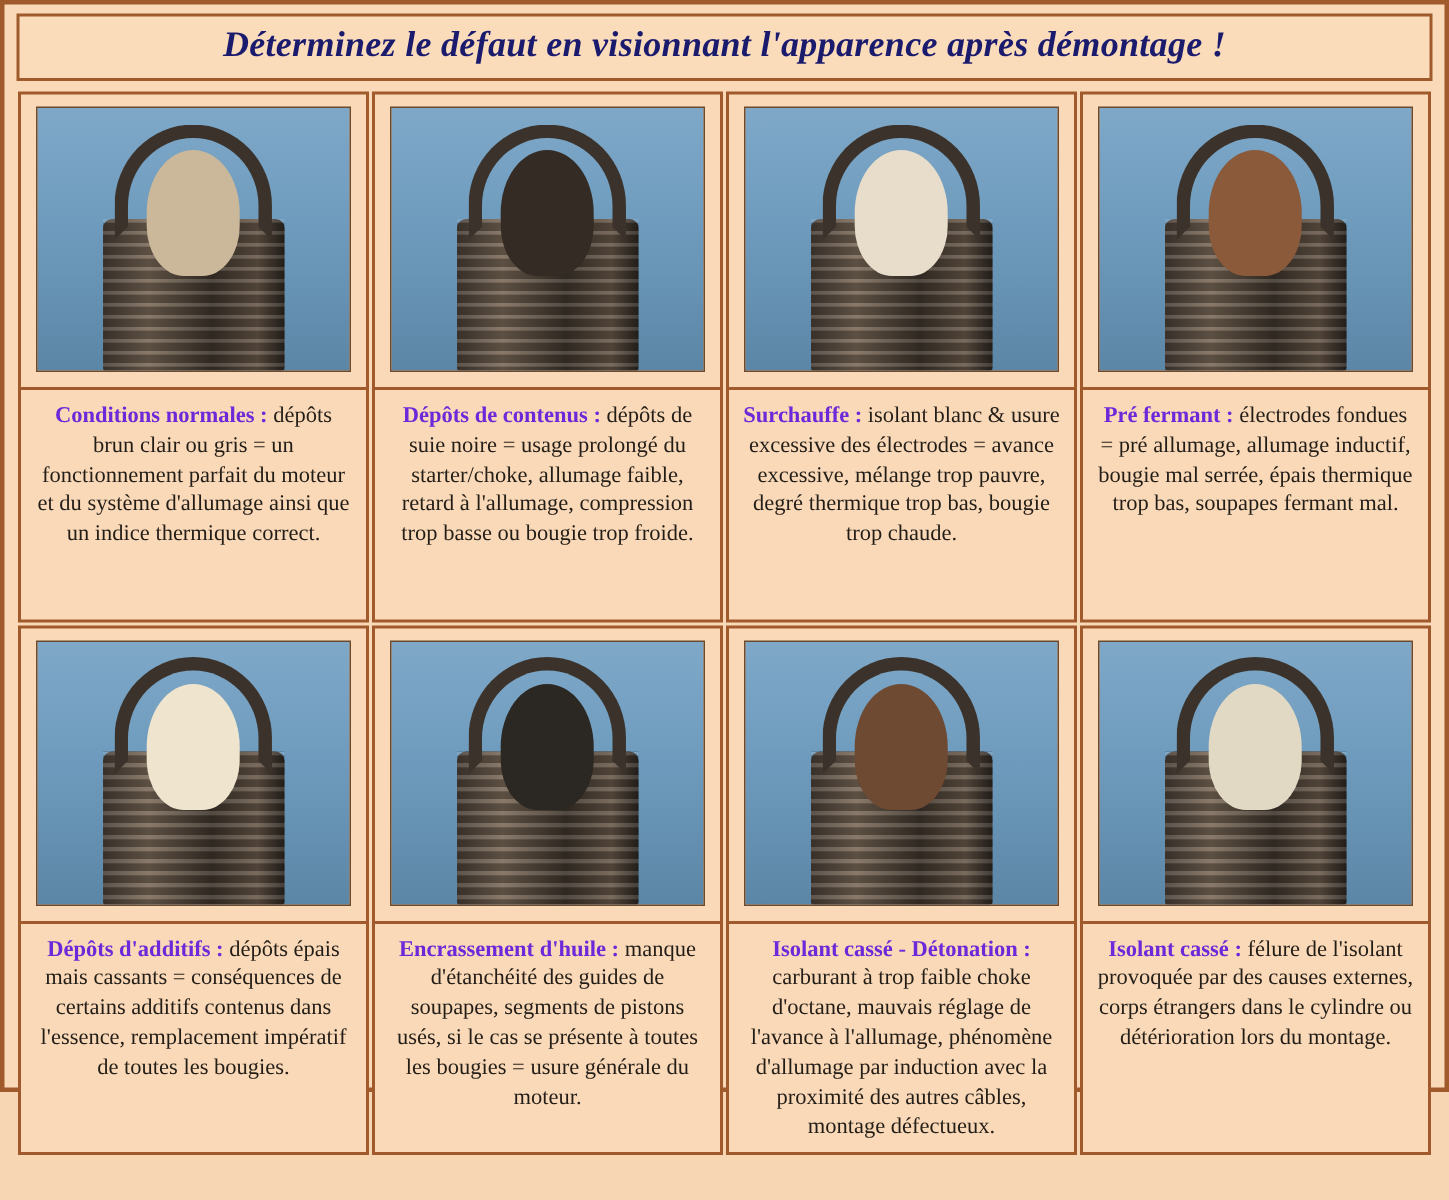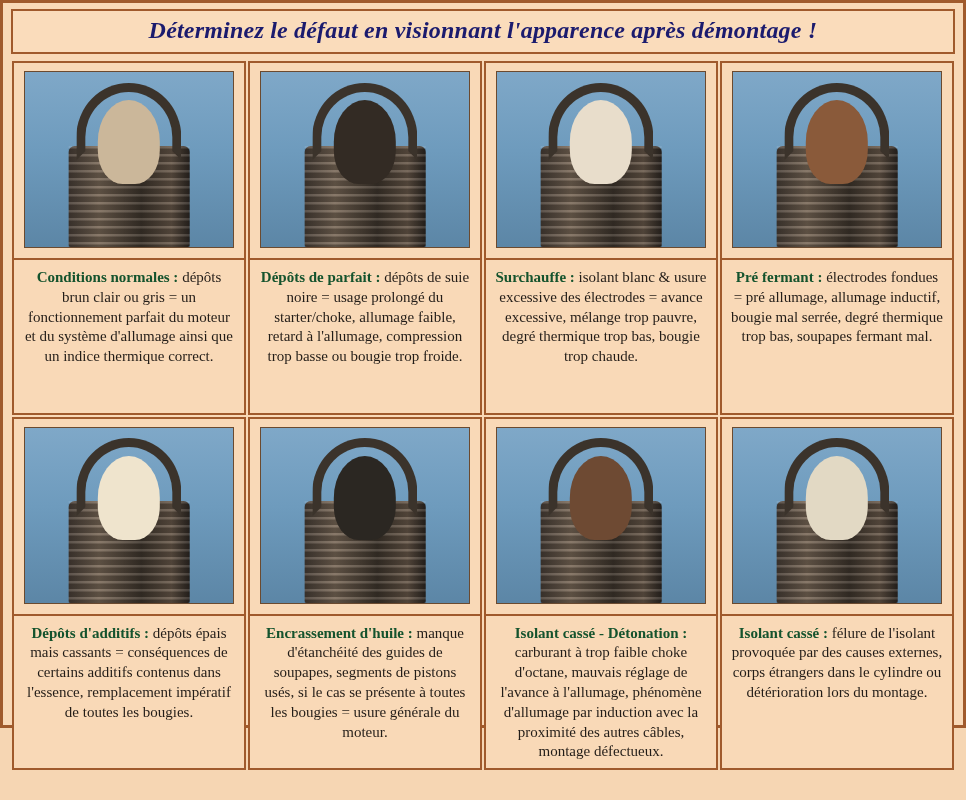--- a/index.html
+++ b/index.html
@@ -117,21 +117,21 @@
     border-top: 2px solid #a05a2c;
     margin-top: 6px;
     padding: 8px 8px 6px 8px;
     text-align: center;
     font-size: 15px;
     line-height: 1.32;
     color: #231d18;
   }
   .caption .lead {
     font-weight: bold;
-    color: #14532d;
+    color: #6d28d9;
   }
 </style>
 </head>
 <body>
 
 <div class="poster">
 
   <div class="title-bar">
     <span class="title-text">Déterminez le défaut en visionnant l'apparence après démontage !</span>
   </div>
@@ -158,21 +158,21 @@
       <div class="photo-wrap">
         <div class="photo">
           <div class="plug-body">
               <div class="plug-threads"></div>
             </div>
           <div class="plug-center" style="background:#332b24;"></div>
           <div class="electrode"></div>
         </div>
       </div>
       <div class="caption">
-        <span class="lead">Dépôts de parfait :</span>
+        <span class="lead">Dépôts de contenus :</span>
         <span>dépôts de suie noire = usage prolongé du starter/choke, allumage faible, retard à l'allumage, compression trop basse ou bougie trop froide.</span>
       </div>
     </div>
 
     <div class="cell">
       <div class="photo-wrap">
         <div class="photo">
           <div class="plug-body">
               <div class="plug-threads"></div>
             </div>
@@ -191,21 +191,21 @@
         <div class="photo">
           <div class="plug-body">
               <div class="plug-threads"></div>
             </div>
           <div class="plug-center" style="background:#8a5a3a;"></div>
           <div class="electrode"></div>
         </div>
       </div>
       <div class="caption">
         <span class="lead">Pré fermant :</span>
-        <span>électrodes fondues = pré allumage, allumage inductif, bougie mal serrée, degré thermique trop bas, soupapes fermant mal.</span>
+        <span>électrodes fondues = pré allumage, allumage inductif, bougie mal serrée, épais thermique trop bas, soupapes fermant mal.</span>
       </div>
     </div>
 
     <div class="cell">
       <div class="photo-wrap">
         <div class="photo">
           <div class="plug-body">
               <div class="plug-threads"></div>
             </div>
           <div class="plug-center" style="background:#efe4cd;"></div>

